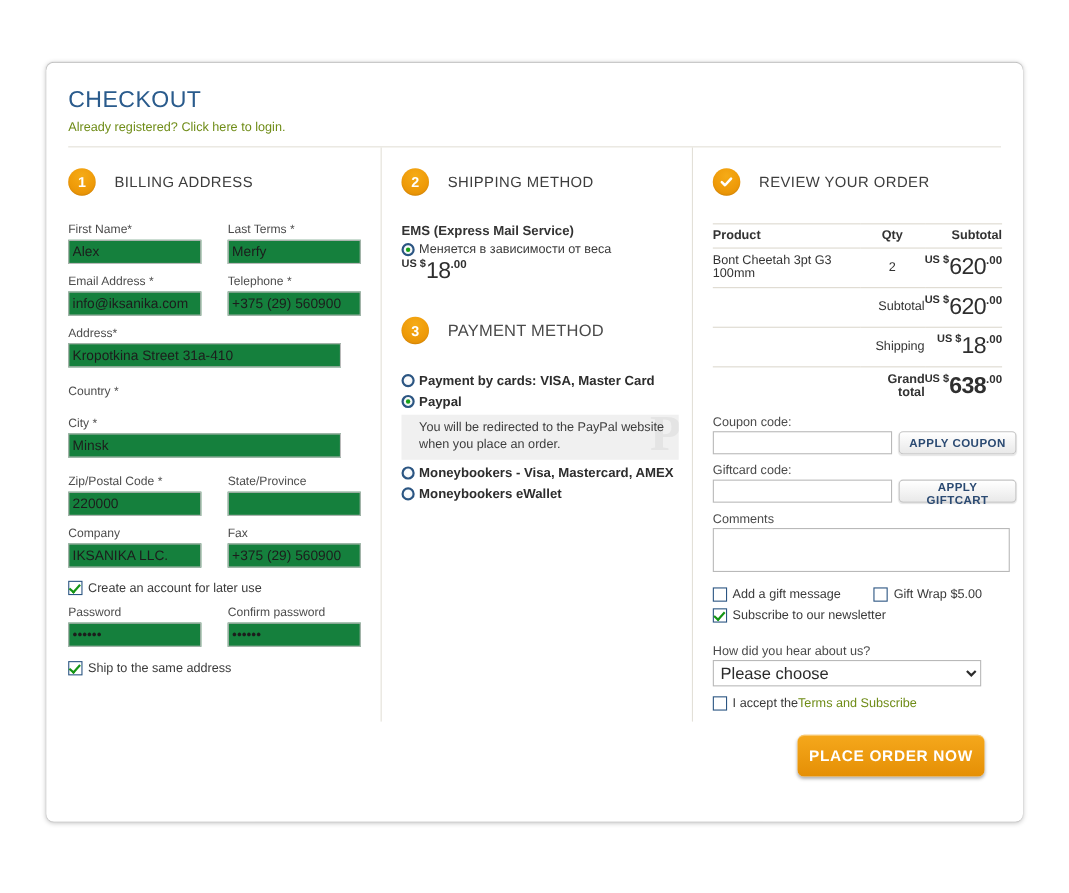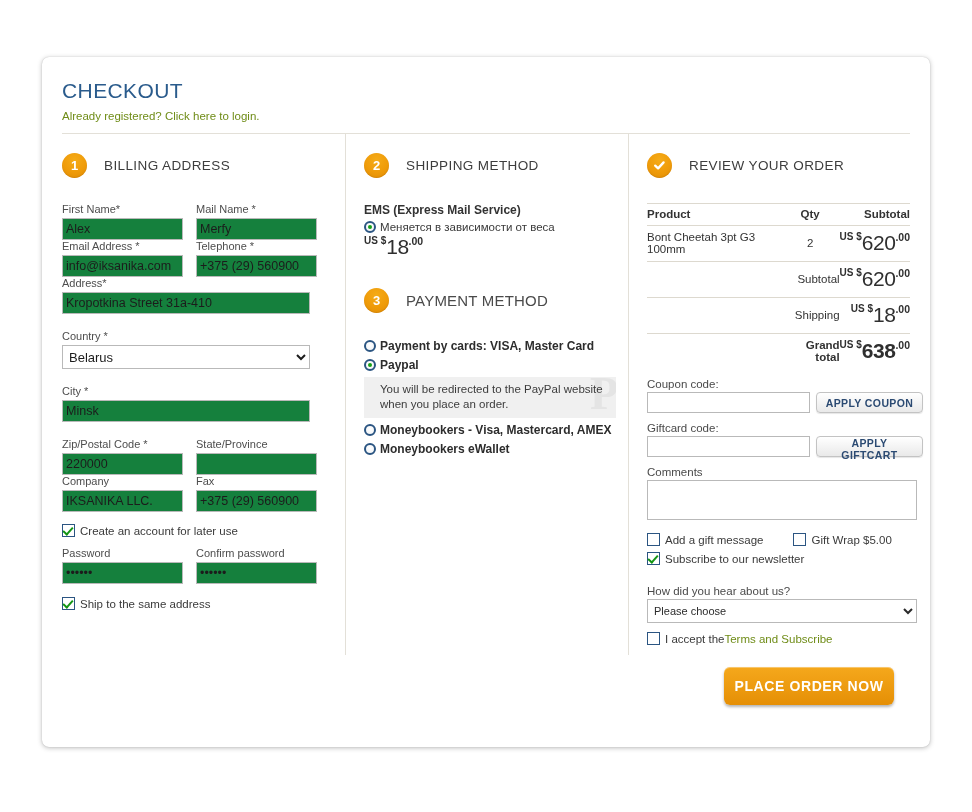--- a/index.html
+++ b/index.html
@@ -99,21 +99,21 @@
     border: 1px solid #b9b9b9;
     background: #15803d;
     height: 22px;
     font-size: 12.5px;
     color: #1c1c1c;
     padding: 0 3px;
     font-family: "Liberation Sans", sans-serif;
     width: 100%;
     border-radius: 0;
   }
-  .row2 { display: flex; gap: 13px; }
+  .row2 { display: flex; gap: 24px; margin-bottom: 10px; }
   .row2 > div { width: 121px; flex: 0 0 121px; }
   .row1 { margin-bottom: 10px; }
   .row1 .txt { width: 248px; }
   .gap-lg { margin-bottom: 16px; }
 
   select.sel {
     width: 248px; height: 24px;
     font-size: 13px; color: #1c1c1c;
     border: 1px solid #b9b9b9;
     background: #fff;
@@ -236,22 +236,22 @@
   .cmt-area {
     width: 270px; height: 40px;
     border: 1px solid #b9b9b9; background: #fff;
     font-family: "Liberation Sans", sans-serif;
     font-size: 12px; padding: 3px;
     resize: none;
   }
   .two-chk { display: flex; align-items: center; margin: 9px 0 4px 0; gap: 30px; }
   .two-chk .chk-row { margin: 0; }
   .sel-hear {
-    width: 270px; height: 24px;
-    font-size: 11px; color: #2b2b2b;
+    width: 244px; height: 24px;
+    font-size: 15px; color: #2b2b2b;
     border: 1px solid #b9b9b9; background: #fff;
     font-family: "Liberation Sans", sans-serif;
     padding: 0 2px;
   }
   .terms-link { color: #6f8c17; text-decoration: none; }
 
   .btn-place {
     position: absolute;
     right: 16px; bottom: -50px;
     width: 170px; height: 38px;
@@ -284,21 +284,21 @@
             <span class="badge">1</span>
             <span class="step-title">BILLING ADDRESS</span>
           </div>
 
           <div class="row2">
             <div>
               <label class="fld-label">First Name*</label>
               <input class="txt" type="text" value="Alex" style="">
             </div>
             <div>
-              <label class="fld-label">Mail Name *</label>
+              <label class="fld-label">Last Terms *</label>
               <input class="txt" type="text" value="Merfy" style="">
             </div>
           </div>
 
           <div class="row2">
             <div>
               <label class="fld-label">Email Address *</label>
               <input class="txt" type="text" value="info@iksanika.com" style="">
             </div>
             <div>
@@ -307,23 +307,20 @@
             </div>
           </div>
 
           <div class="row1 gap-lg">
             <label class="fld-label">Address*</label>
             <input class="txt" type="text" value="Kropotkina Street 31a-410" style="">
           </div>
 
           <div class="row1 gap-lg">
             <label class="fld-label">Country *</label>
-            <select class="sel">
-              <option>Belarus</option>
-            </select>
           </div>
 
           <div class="row1 gap-lg">
             <label class="fld-label">City *</label>
             <input class="txt" type="text" value="Minsk" style="">
           </div>
 
           <div class="row2">
             <div>
               <label class="fld-label">Zip/Postal Code *</label>

